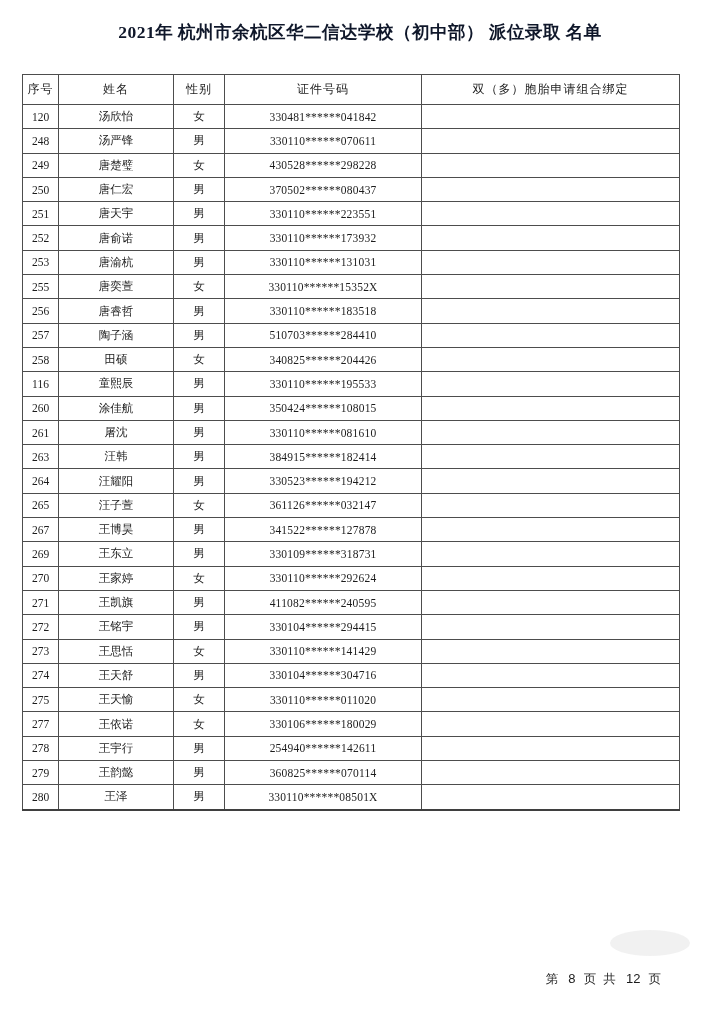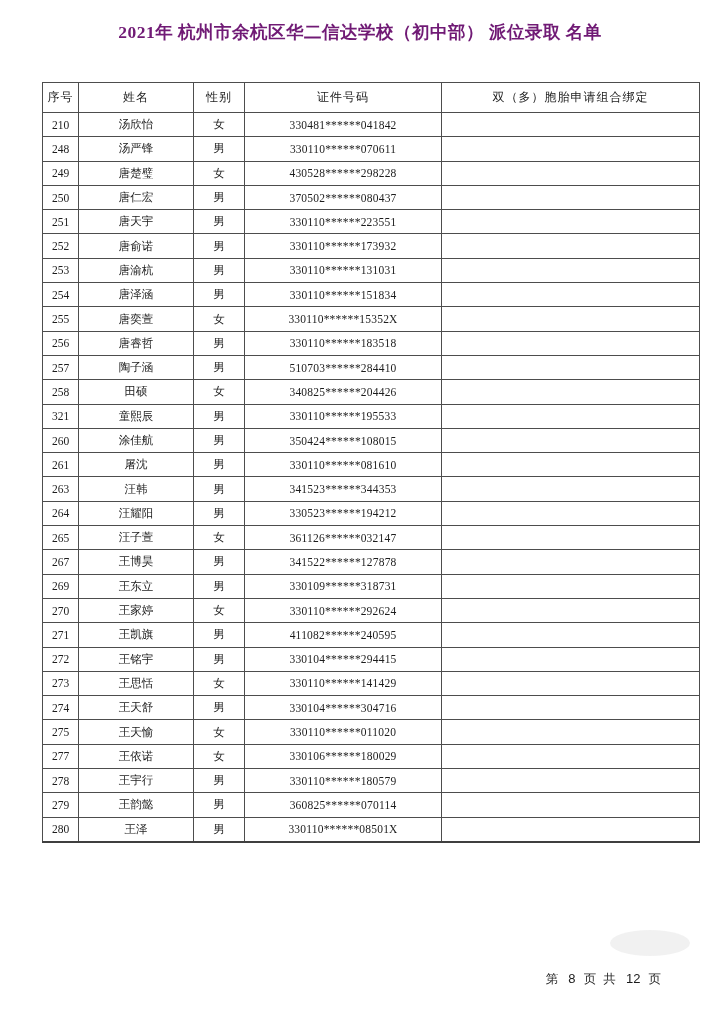--- a/index.html
+++ b/index.html
@@ -13,32 +13,31 @@
     color: #1c1c1c;
   }
   .doc-title {
     position: absolute;
     top: 20px;
     left: 0;
     width: 100%;
     text-align: center;
     font-size: 17.5px;
     font-weight: bold;
-    color: #701a75;
+    color: #0f172a;
     letter-spacing: 0.5px;
     white-space: pre;
   }
   table.doc-table {
     position: absolute;
-    left: 42px;
+    left: 22px;
     top: 74px;
     width: 657px;
     border-collapse: collapse;
     table-layout: fixed;
-    margin-top: 8px;
   }
   table.doc-table th, table.doc-table td {
     border: 1px solid #4d4d4d;
     text-align: center;
     vertical-align: middle;
     font-size: 11.5px;
     font-weight: normal;
     color: #1c1c1c;
     padding: 0;
     overflow: hidden;
@@ -95,21 +94,21 @@
         <tr>
           <th class="col-serial">序号</th>
           <th class="col-name">姓名</th>
           <th class="col-gender">性别</th>
           <th class="col-id">证件号码</th>
           <th class="col-binding">双（多）胞胎申请组合绑定</th>
         </tr>
       </thead>
     <tbody>
         <tr>
-          <td class="col-serial">210</td>
+          <td class="col-serial">120</td>
           <td class="col-name">汤欣怡</td>
           <td class="col-gender">女</td>
           <td class="col-id">330481******041842</td>
           <td class="col-binding"></td>
         </tr>
         <tr>
           <td class="col-serial">248</td>
           <td class="col-name">汤严锋</td>
           <td class="col-gender">男</td>
           <td class="col-id">330110******070611</td>
@@ -144,27 +143,20 @@
           <td class="col-binding"></td>
         </tr>
         <tr>
           <td class="col-serial">253</td>
           <td class="col-name">唐渝杭</td>
           <td class="col-gender">男</td>
           <td class="col-id">330110******131031</td>
           <td class="col-binding"></td>
         </tr>
         <tr>
-          <td class="col-serial">254</td>
-          <td class="col-name">唐泽涵</td>
-          <td class="col-gender">男</td>
-          <td class="col-id">330110******151834</td>
-          <td class="col-binding"></td>
-        </tr>
-        <tr>
           <td class="col-serial">255</td>
           <td class="col-name">唐奕萱</td>
           <td class="col-gender">女</td>
           <td class="col-id">330110******15352X</td>
           <td class="col-binding"></td>
         </tr>
         <tr>
           <td class="col-serial">256</td>
           <td class="col-name">唐睿哲</td>
           <td class="col-gender">男</td>
@@ -179,21 +171,21 @@
           <td class="col-binding"></td>
         </tr>
         <tr>
           <td class="col-serial">258</td>
           <td class="col-name">田硕</td>
           <td class="col-gender">女</td>
           <td class="col-id">340825******204426</td>
           <td class="col-binding"></td>
         </tr>
         <tr>
-          <td class="col-serial">321</td>
+          <td class="col-serial">116</td>
           <td class="col-name">童熙辰</td>
           <td class="col-gender">男</td>
           <td class="col-id">330110******195533</td>
           <td class="col-binding"></td>
         </tr>
         <tr>
           <td class="col-serial">260</td>
           <td class="col-name">涂佳航</td>
           <td class="col-gender">男</td>
           <td class="col-id">350424******108015</td>
@@ -203,21 +195,21 @@
           <td class="col-serial">261</td>
           <td class="col-name">屠沈</td>
           <td class="col-gender">男</td>
           <td class="col-id">330110******081610</td>
           <td class="col-binding"></td>
         </tr>
         <tr>
           <td class="col-serial">263</td>
           <td class="col-name">汪韩</td>
           <td class="col-gender">男</td>
-          <td class="col-id">341523******344353</td>
+          <td class="col-id">384915******182414</td>
           <td class="col-binding"></td>
         </tr>
         <tr>
           <td class="col-serial">264</td>
           <td class="col-name">汪耀阳</td>
           <td class="col-gender">男</td>
           <td class="col-id">330523******194212</td>
           <td class="col-binding"></td>
         </tr>
         <tr>
@@ -287,21 +279,21 @@
           <td class="col-serial">277</td>
           <td class="col-name">王依诺</td>
           <td class="col-gender">女</td>
           <td class="col-id">330106******180029</td>
           <td class="col-binding"></td>
         </tr>
         <tr>
           <td class="col-serial">278</td>
           <td class="col-name">王宇行</td>
           <td class="col-gender">男</td>
-          <td class="col-id">330110******180579</td>
+          <td class="col-id">254940******142611</td>
           <td class="col-binding"></td>
         </tr>
         <tr>
           <td class="col-serial">279</td>
           <td class="col-name">王韵懿</td>
           <td class="col-gender">男</td>
           <td class="col-id">360825******070114</td>
           <td class="col-binding"></td>
         </tr>
         <tr>

